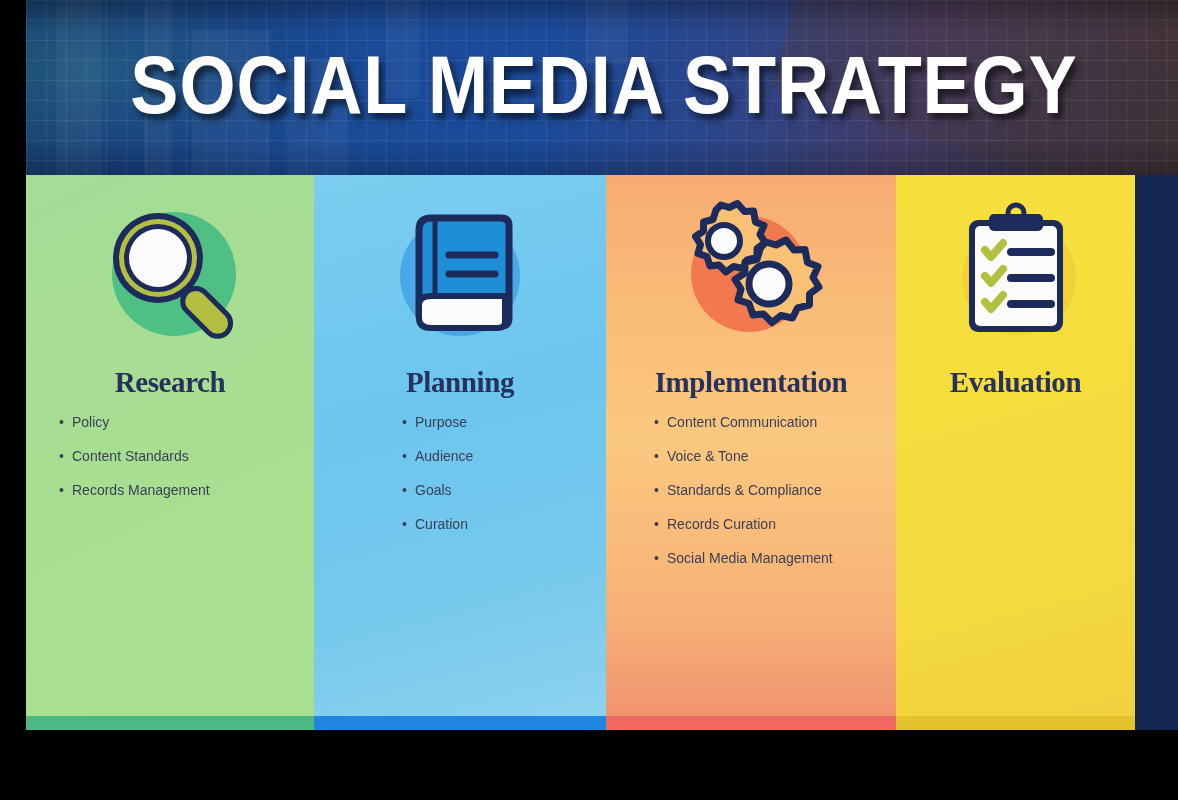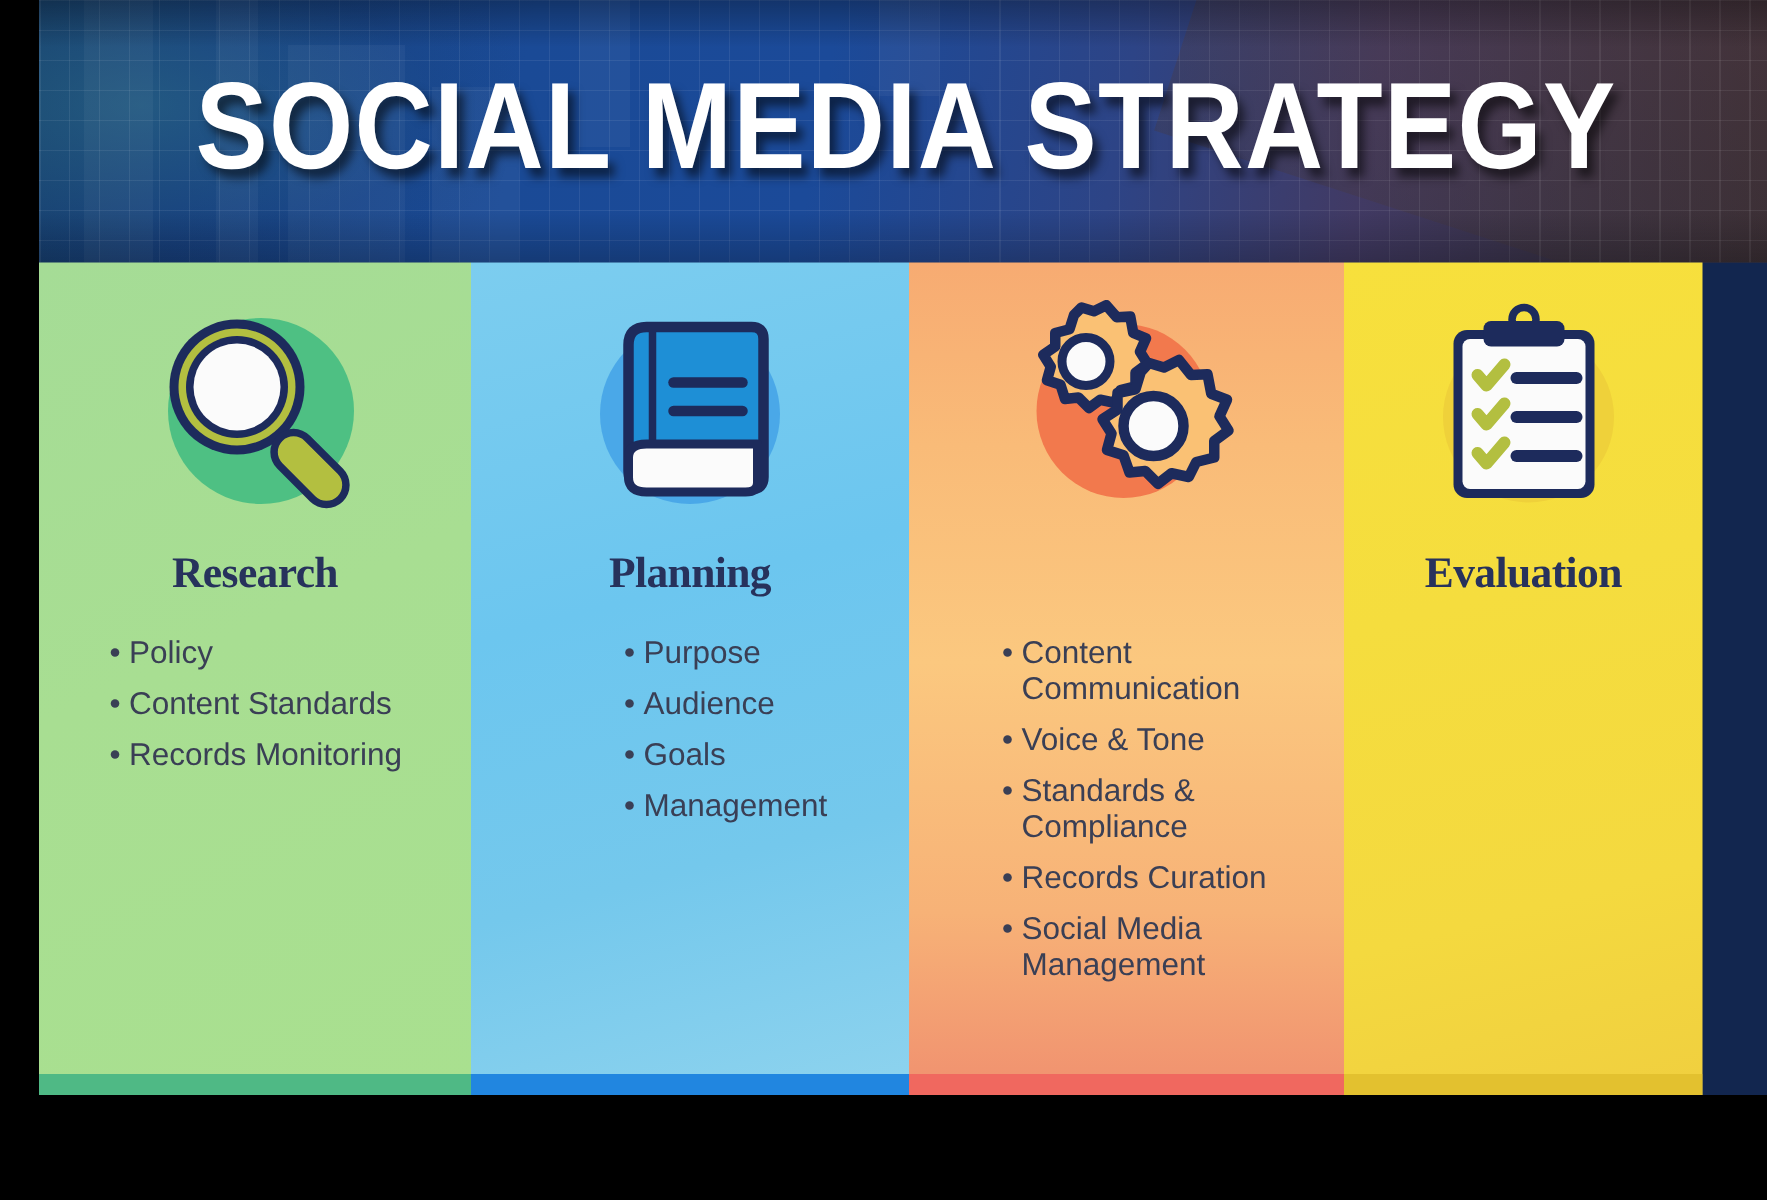--- a/index.html
+++ b/index.html
@@ -161,26 +161,26 @@
     font-family: Liberation Serif, serif;
     font-weight: 700;
     font-size: 29px;
     line-height: 34px;
     letter-spacing: -0.4px;
   }
 
   .bullets {
     position: absolute;
     top: 235px;
-    margin: 14px;
+    margin: 0;
     padding: 0;
     list-style: none;
     color: #3a3f55;
     font-family: "Liberation Sans", sans-serif;
-    font-size: 21px;
+    font-size: 14px;
     line-height: 24px;
   }
   .bullets li {
     position: relative;
     padding-left: 13px;
     margin-bottom: 10px;
   }
   .bullets li::before {
     content: "\2022";
     position: absolute;
@@ -233,62 +233,63 @@
             <g transform="rotate(45 100 100)">
               <rect x="86" y="85" width="62" height="31" rx="15.5" fill="#1d2b5c"></rect>
               <rect x="91" y="90" width="52" height="21" rx="10.5" fill="#b3bf40"></rect>
             </g>
           </svg>
         </div>
         <div class="col-title">Research</div>
         <ul class="bullets bl-research">
           <li>Policy</li>
           <li>Content Standards</li>
-          <li>Records Monitoring</li>
+          <li>Records Management</li>
         </ul>
         <div class="col-accent" style="background:#4fb985"></div>
       </div>
 
       <div class="col col-planning">
         <div class="icon-wrap">
           <svg width="150" height="150" viewBox="0 0 150 150">
             <circle cx="75" cy="76" r="60" fill="#4aa8e8"></circle>
             <path d="M34 30 Q34 18 46 18 L116 18 Q124 18 124 26 L124 118 Q124 126 116 126 L46 126 Q34 126 34 114 Z" fill="#1e8fd6" stroke="#1d2b5c" stroke-width="7" stroke-linejoin="round"></path>
             <line x1="50" y1="20" x2="50" y2="114" stroke="#1d2b5c" stroke-width="5"></line>
             <line x1="64" y1="55" x2="110" y2="55" stroke="#1d2b5c" stroke-width="7" stroke-linecap="round"></line>
             <line x1="64" y1="74" x2="110" y2="74" stroke="#1d2b5c" stroke-width="7" stroke-linecap="round"></line>
             <path d="M34 105 Q34 96 46 96 L120 96 L120 122 Q120 128 112 128 L46 128 Q34 128 34 118 Z" fill="#fbfbfb" stroke="#1d2b5c" stroke-width="6" stroke-linejoin="round"></path>
           </svg>
         </div>
         <div class="col-title">Planning</div>
         <ul class="bullets bl-planning">
           <li>Purpose</li>
           <li>Audience</li>
           <li>Goals</li>
-          <li>Management</li>
+          <li>Curation</li>
         </ul>
         <div class="col-accent" style="background:#2186e0"></div>
       </div>
 
       <div class="col col-implementation">
         <div class="icon-wrap">
           <svg width="155" height="150" viewBox="0 0 155 150">
             <circle cx="75" cy="74" r="58" fill="#f2794d"></circle>
 
             <g transform="translate(47,45)">
               <path d="M0,-40 L8.3,-37.5 L16.5,-41.5 L23.5,-33.5 L32.5,-34 L34.5,-23 L43,-19.5 L39,-10.5 L44,-2.5 L36,3.5 L36,12.5 L26,15 L22,23.5 L12.5,21.5 L5,27 L-2,20 L-11,21 L-14,11.5 L-23,8.5 L-20.5,-0.5 L-25.5,-8.5 L-17.5,-14 L-17.5,-23 L-8,-25.5 L-5,-35 Z" fill="#fac174" stroke="#1d2b5c" stroke-width="7" stroke-linejoin="round"></path>
               <circle cx="3" cy="-4" r="16" fill="#fbfbfb" stroke="#1d2b5c" stroke-width="6"></circle>
             </g>
 
             <g transform="translate(92,90)">
               <path d="M0,-48 L10,-45 L20,-50 L28,-40 L39,-40.5 L41.5,-27.5 L52,-23.5 L47,-12.5 L53,-3 L43.5,4 L43.5,15 L31.5,18 L26.5,28 L15,25.5 L6,32.5 L-2.5,24 L-13,25 L-17,13.5 L-28,10 L-25,-1 L-31,-10.5 L-21,-17 L-21,-28 L-9,-30.5 L-5.5,-42 Z" fill="#fac174" stroke="#1d2b5c" stroke-width="7" stroke-linejoin="round"></path>
               <circle cx="3" cy="-6" r="20" fill="#fbfbfb" stroke="#1d2b5c" stroke-width="7"></circle>
             </g>
           </svg>
         </div>
+        <div class="col-title">Implementation</div>
         <ul class="bullets bl-implementation">
           <li>Content Communication</li>
           <li>Voice &amp; Tone</li>
           <li>Standards &amp; Compliance</li>
           <li>Records Curation</li>
           <li>Social Media Management</li>
         </ul>
         <div class="col-accent" style="background:#f0685f"></div>
       </div>
 

